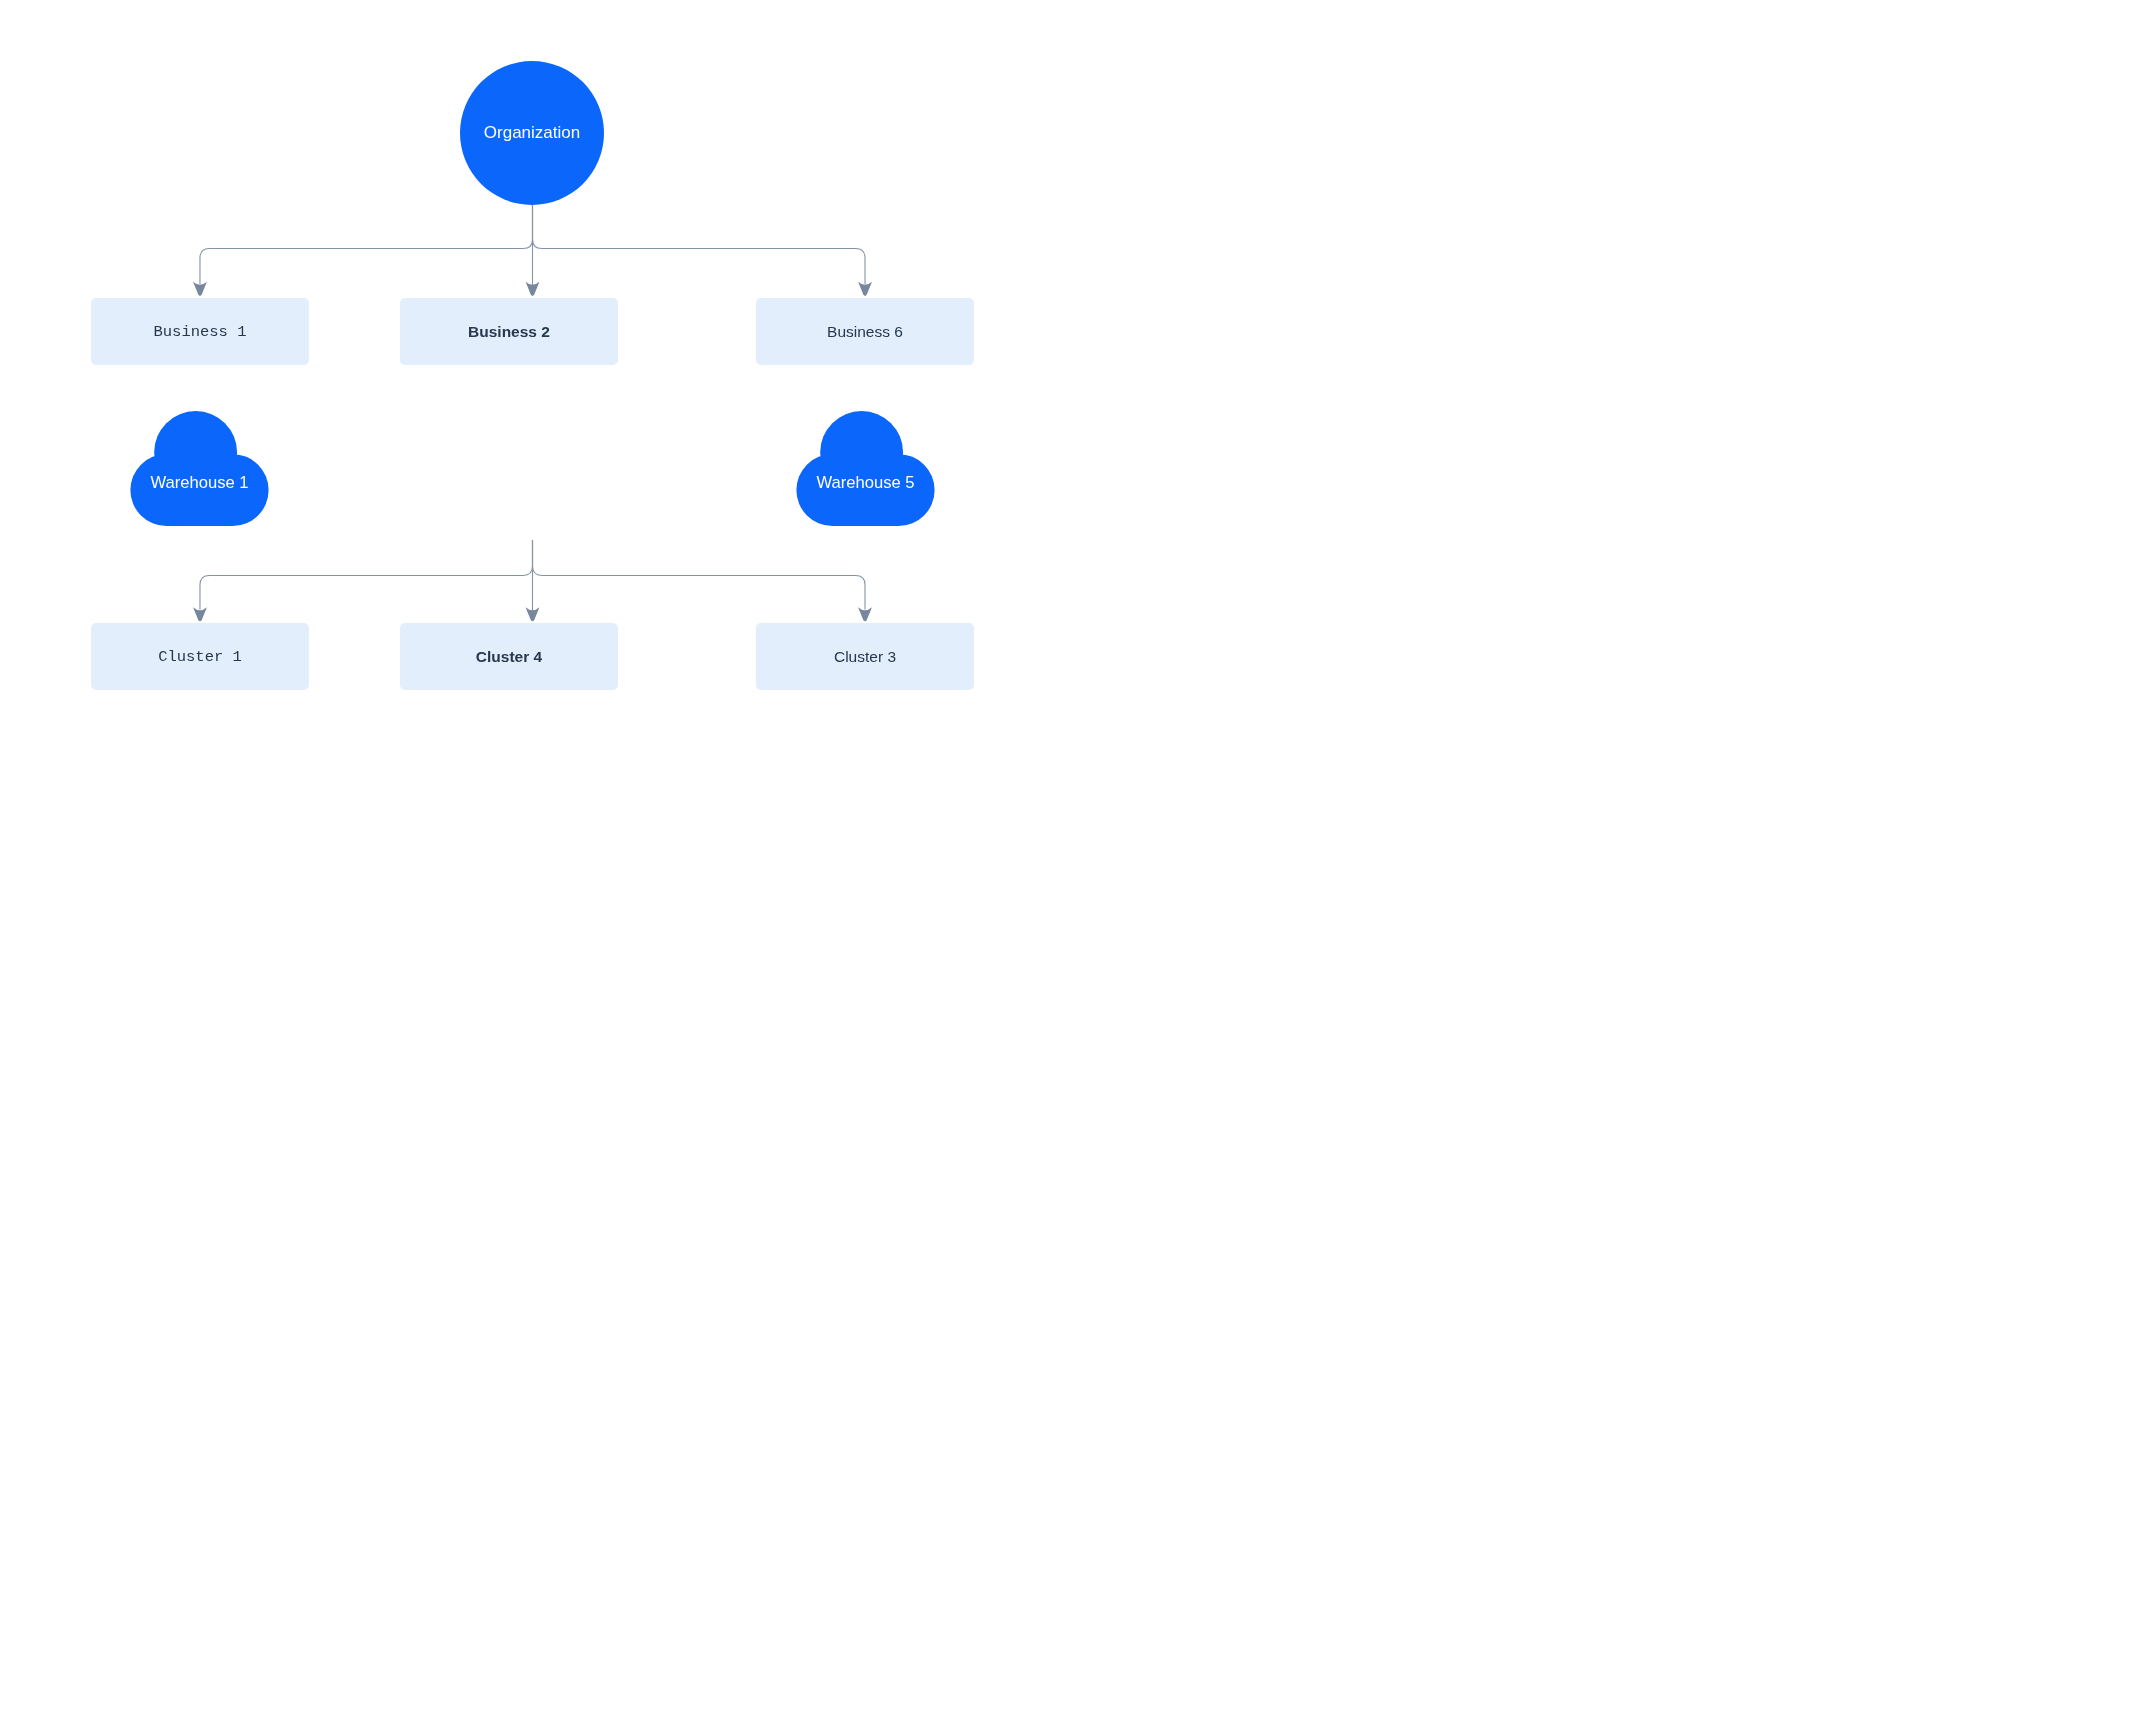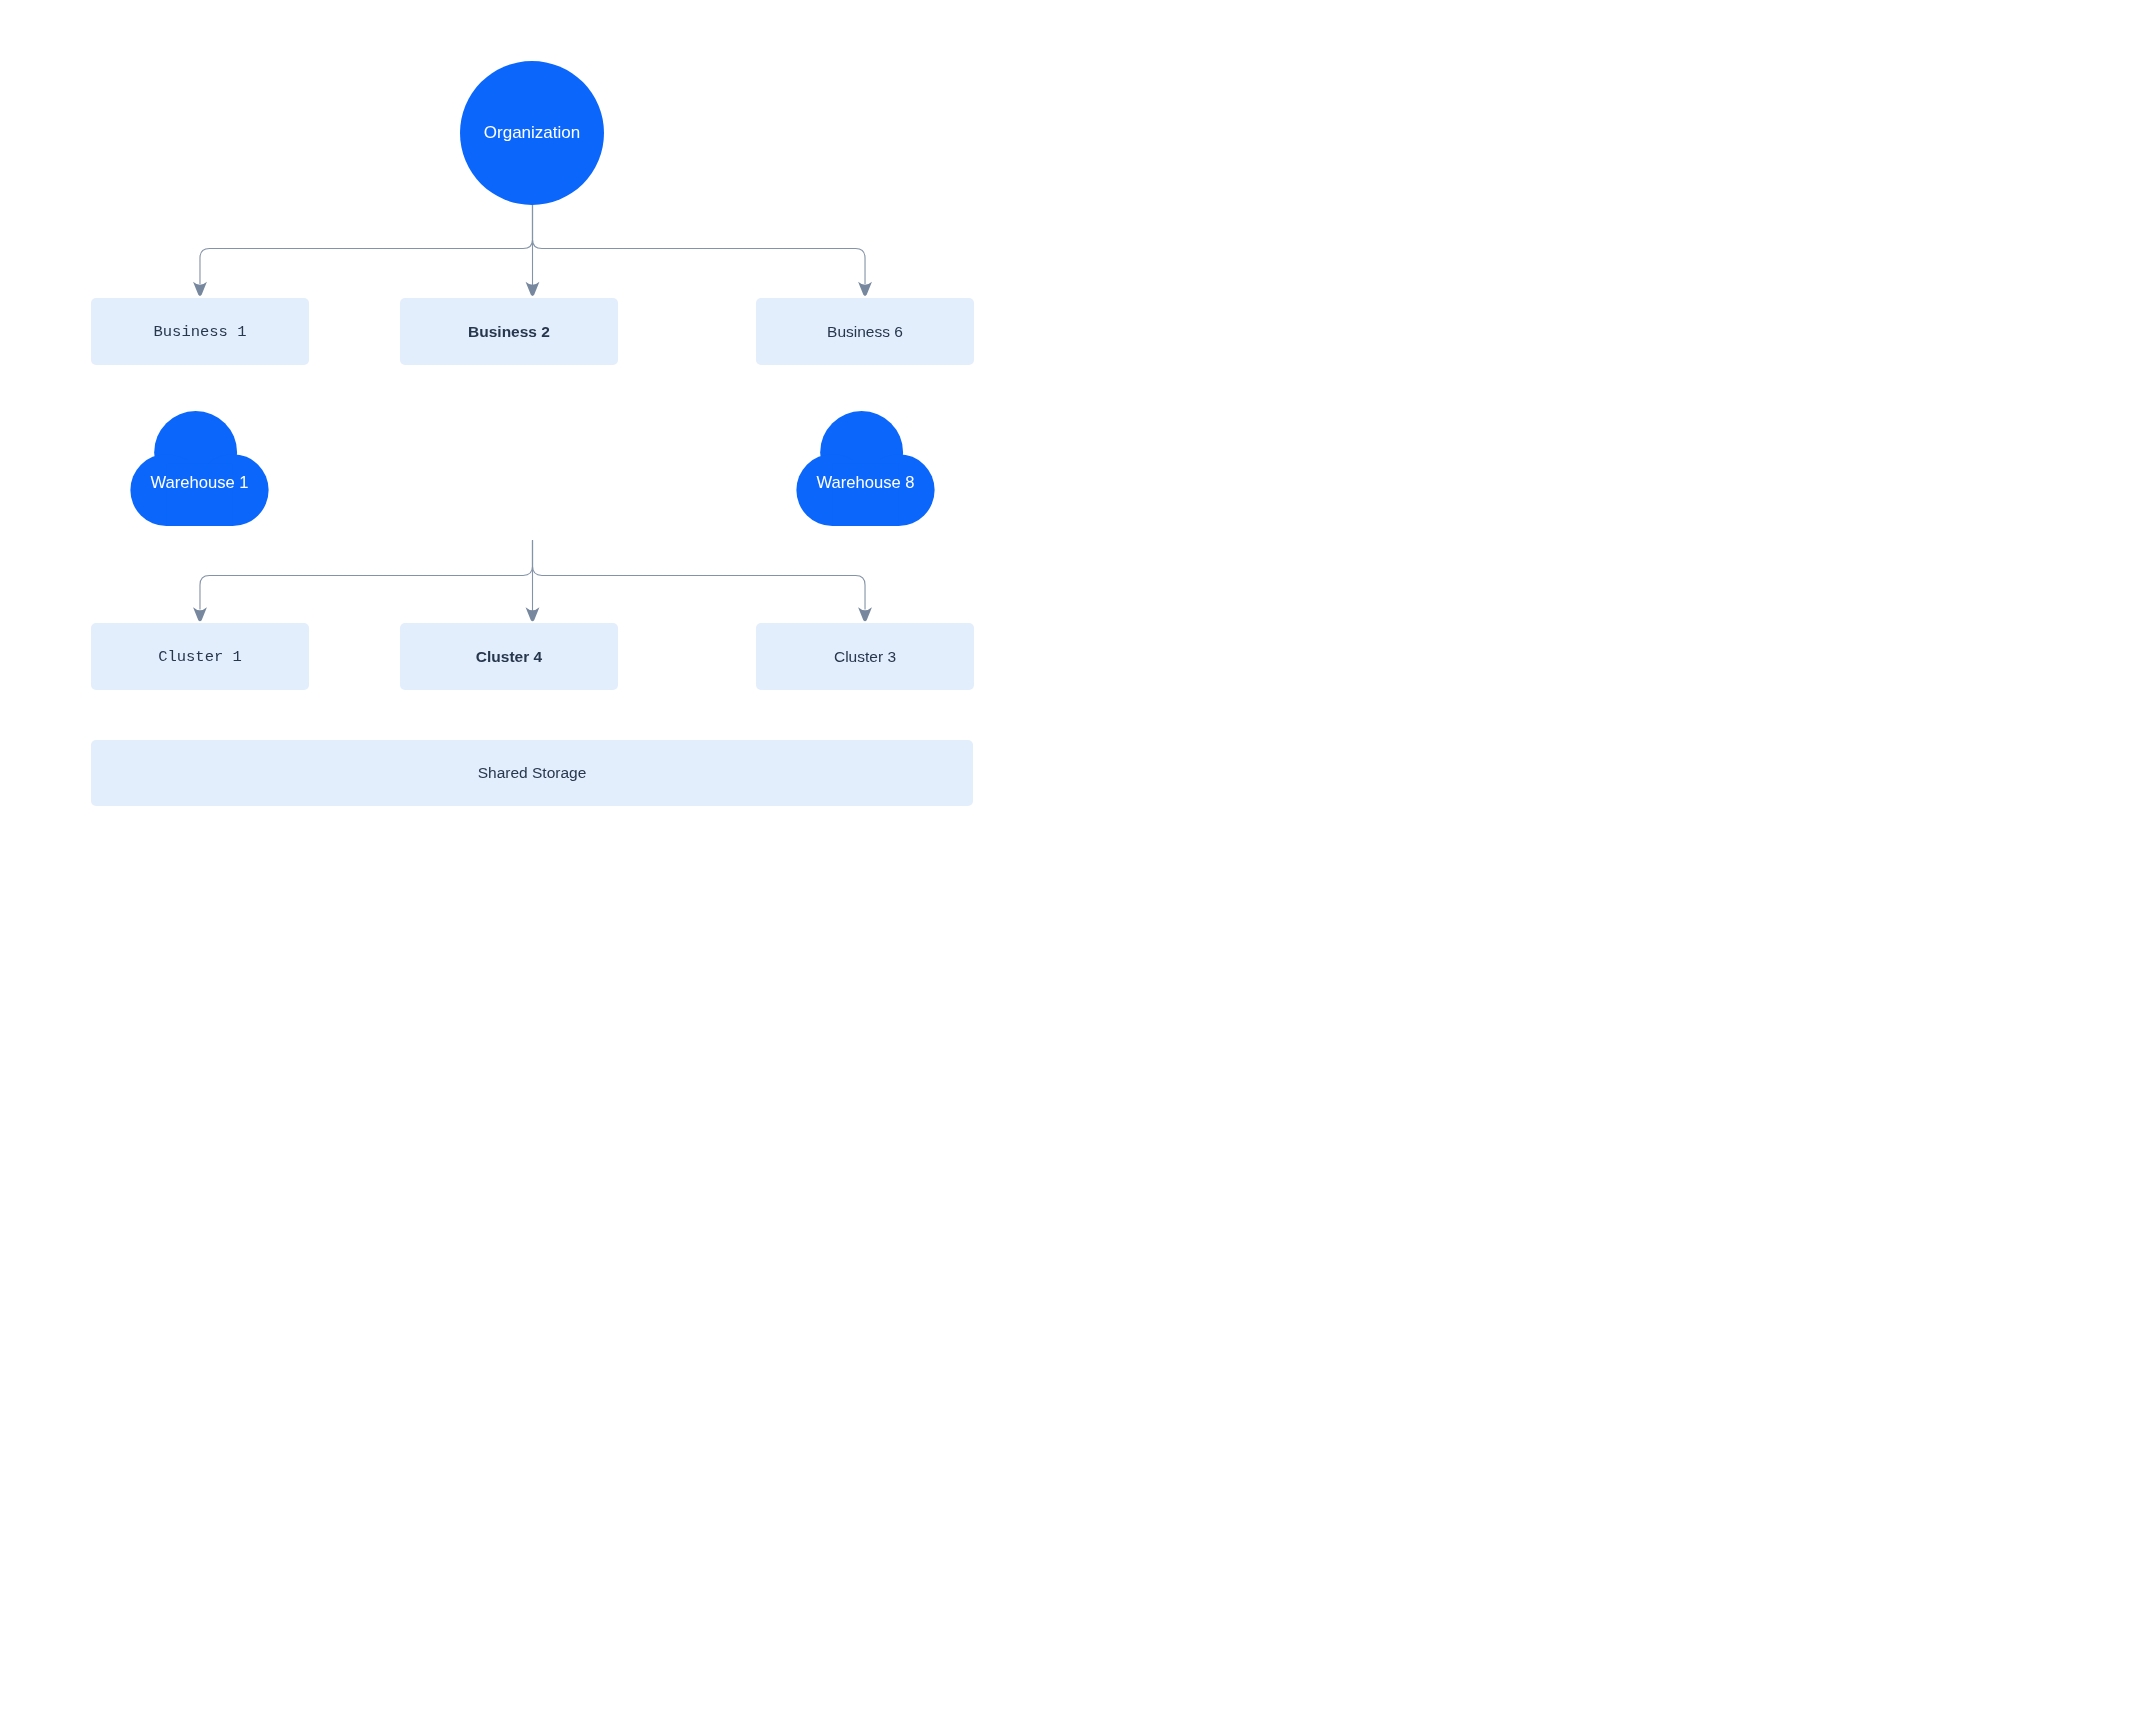--- a/index.html
+++ b/index.html
@@ -130,31 +130,28 @@
   </div>
   <div class="cloud cloud-3">
     <svg viewBox="0 0 250 208" xmlns="http://www.w3.org/2000/svg">
       <g style="fill:var(--primary)">
         <circle cx="118" cy="75" r="75"></circle>
         <circle cx="65" cy="143" r="65"></circle>
         <circle cx="185" cy="143" r="65"></circle>
         <rect x="65" y="95" width="120" height="113"></rect>
       </g>
     </svg>
-    <span class="label label-text">Warehouse 8</span>
+    <span class="label label-text">Warehouse 5</span>
   </div>
 
   <div class="node box clu col-1">
     <span class="label-text">Cluster 1</span>
   </div>
   <div class="node box clu col-2">
     <span class="label-text">Cluster 4</span>
   </div>
   <div class="node box clu col-3">
     <span class="label-text">Cluster 3</span>
   </div>
 
-  <div class="node storage">
-    <span class="label-text">Shared Storage</span>
-  </div>
 
 </div>
 
 
 </body></html>

